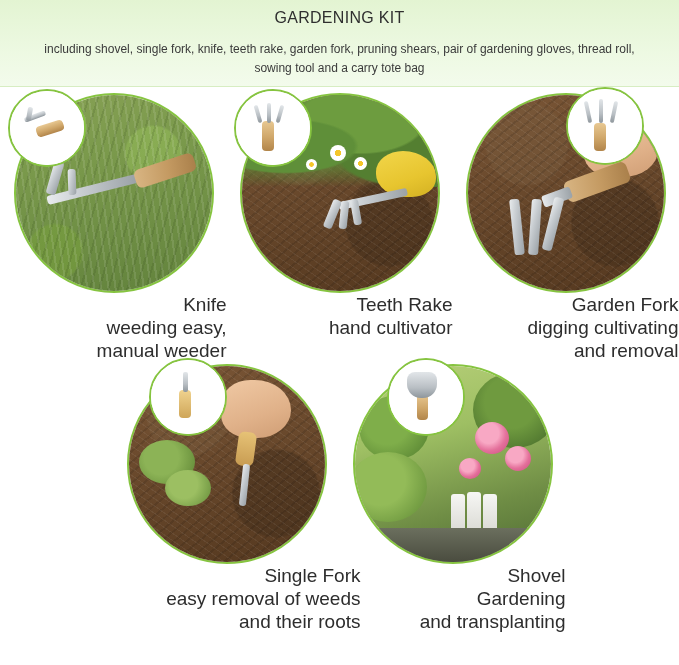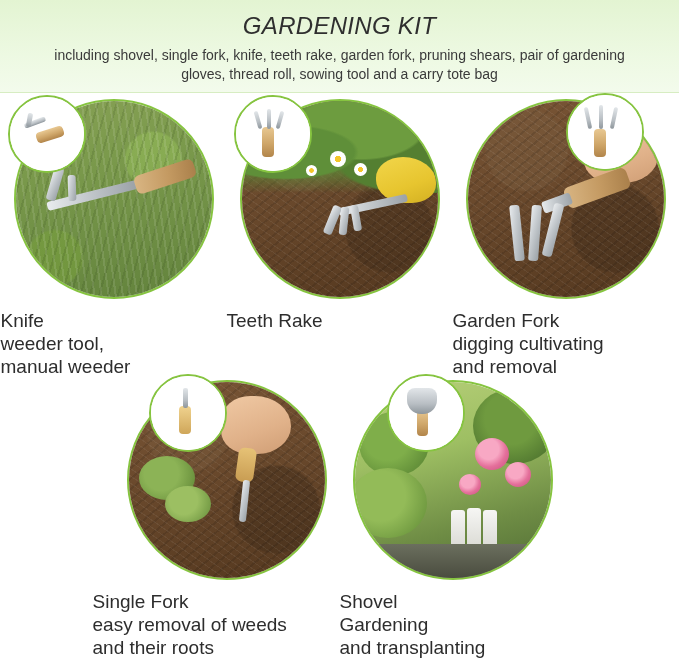--- a/index.html
+++ b/index.html
@@ -18,33 +18,32 @@
   .header {
     width: 679px;
     background: #e9f7d8;
     background: linear-gradient(to bottom, #e3f4d2 0%, #edf9e2 60%, #f3fbec 100%);
     padding: 6px 0 8px 0;
     box-sizing: border-box;
     text-align: center;
     border-bottom: 1px solid #d7edc2;
   }
   .header-title {
-    font-size: 24px;
+    font-size: 16px;
     color: #2f2f2f;
     letter-spacing: 0.3px;
     line-height: 24px;
     font-weight: normal;
-    margin: 8px;
-    font-style: italic;
+    margin: 0;
   }
   .header-sub {
-    font-size: 14px;
+    font-size: 12px;
     color: #3a3a3a;
     line-height: 19px;
-    margin: 2px auto 0 auto;
+    margin: 10px auto 0 auto;
     width: 600px;
   }
 
   
   .content {
     position: relative;
     width: 679px;
     height: 578px;
   }
   .row {
@@ -99,22 +98,21 @@
     overflow: hidden;
     z-index: 4;
   }
   .inset.right {
     left: auto;
     right: 22px;
     top: -6px;
   }
 
   .caption {
-    margin-top: 10px;
-    text-align: left;
+    text-align: right;
     font-size: 19px;
     line-height: 23px;
     color: #2d2d2d;
     width: 226px;
   }
   .caption .cap-line { display: block; }
 
   
   .grass {
     position: absolute; left: 0; top: 0; width: 100%; height: 100%;
@@ -236,21 +234,21 @@
         <div class="inset">
           <div class="thumb">
             <div class="t-handle" style="left:26px; top:32px; width:28px; height:11px; transform:rotate(-18deg);"></div>
             <div class="t-metal" style="left:14px; top:23px; width:22px; height:5px; transform:rotate(-20deg);"></div>
             <div class="t-metal" style="left:17px; top:16px; width:5px; height:14px; transform:rotate(10deg);"></div>
           </div>
         </div>
       </div>
       <div class="caption">
         <span class="cap-line">Knife</span>
-        <span class="cap-line">weeder tool,</span>
+        <span class="cap-line">weeding easy,</span>
         <span class="cap-line">manual weeder</span>
       </div>
     </div>
 
     <div class="card">
       <div class="photo-wrap">
         <div class="photo">
           <div class="photo-inner">
             <div class="soil"></div>
             <div class="greens-top"></div>
@@ -268,20 +266,21 @@
           <div class="thumb">
             <div class="t-handle" style="left:26px; top:30px; width:12px; height:30px;"></div>
             <div class="t-metal" style="left:20px; top:14px; width:4px; height:18px; transform:rotate(-16deg);"></div>
             <div class="t-metal" style="left:31px; top:12px; width:4px; height:20px;"></div>
             <div class="t-metal" style="left:42px; top:14px; width:4px; height:18px; transform:rotate(16deg);"></div>
           </div>
         </div>
       </div>
       <div class="caption">
         <span class="cap-line">Teeth Rake</span>
+        <span class="cap-line">hand cultivator</span>
       </div>
     </div>
 
     <div class="card">
       <div class="photo-wrap">
         <div class="photo">
           <div class="photo-inner">
             <div class="soil"></div>
             <div class="hand" style="right:6px; top:26px; width:74px; height:56px;"></div>
             <div class="wood" style="left:96px; top:76px; width:66px; height:22px; transform:rotate(-20deg);"></div>

